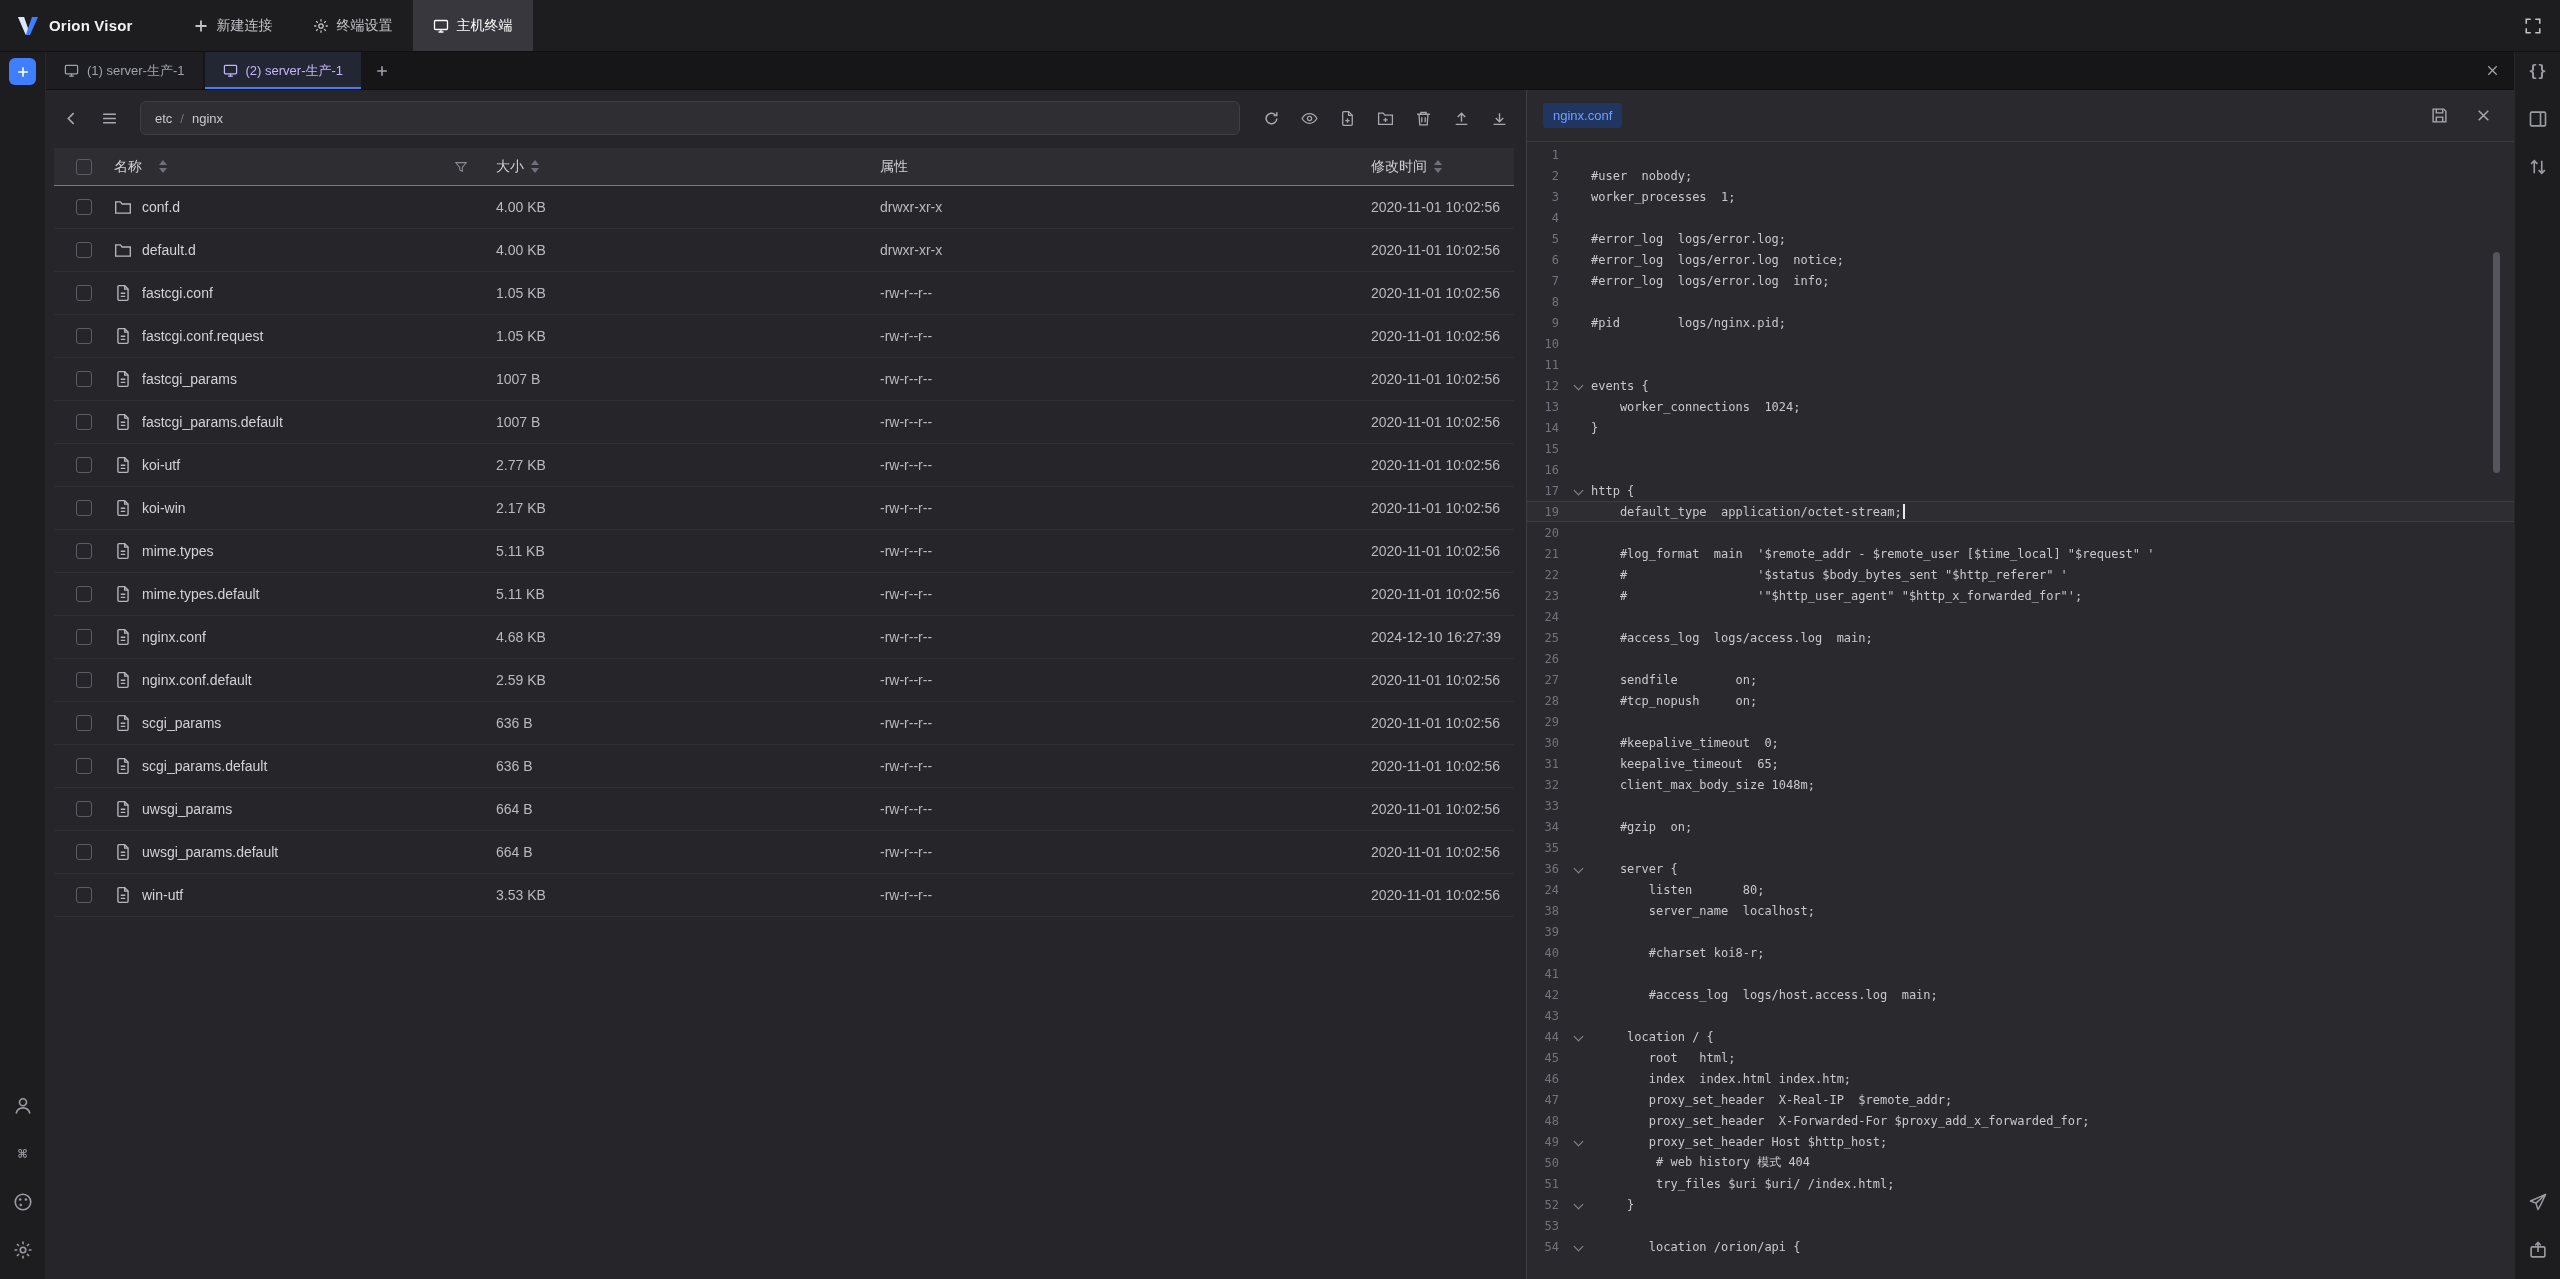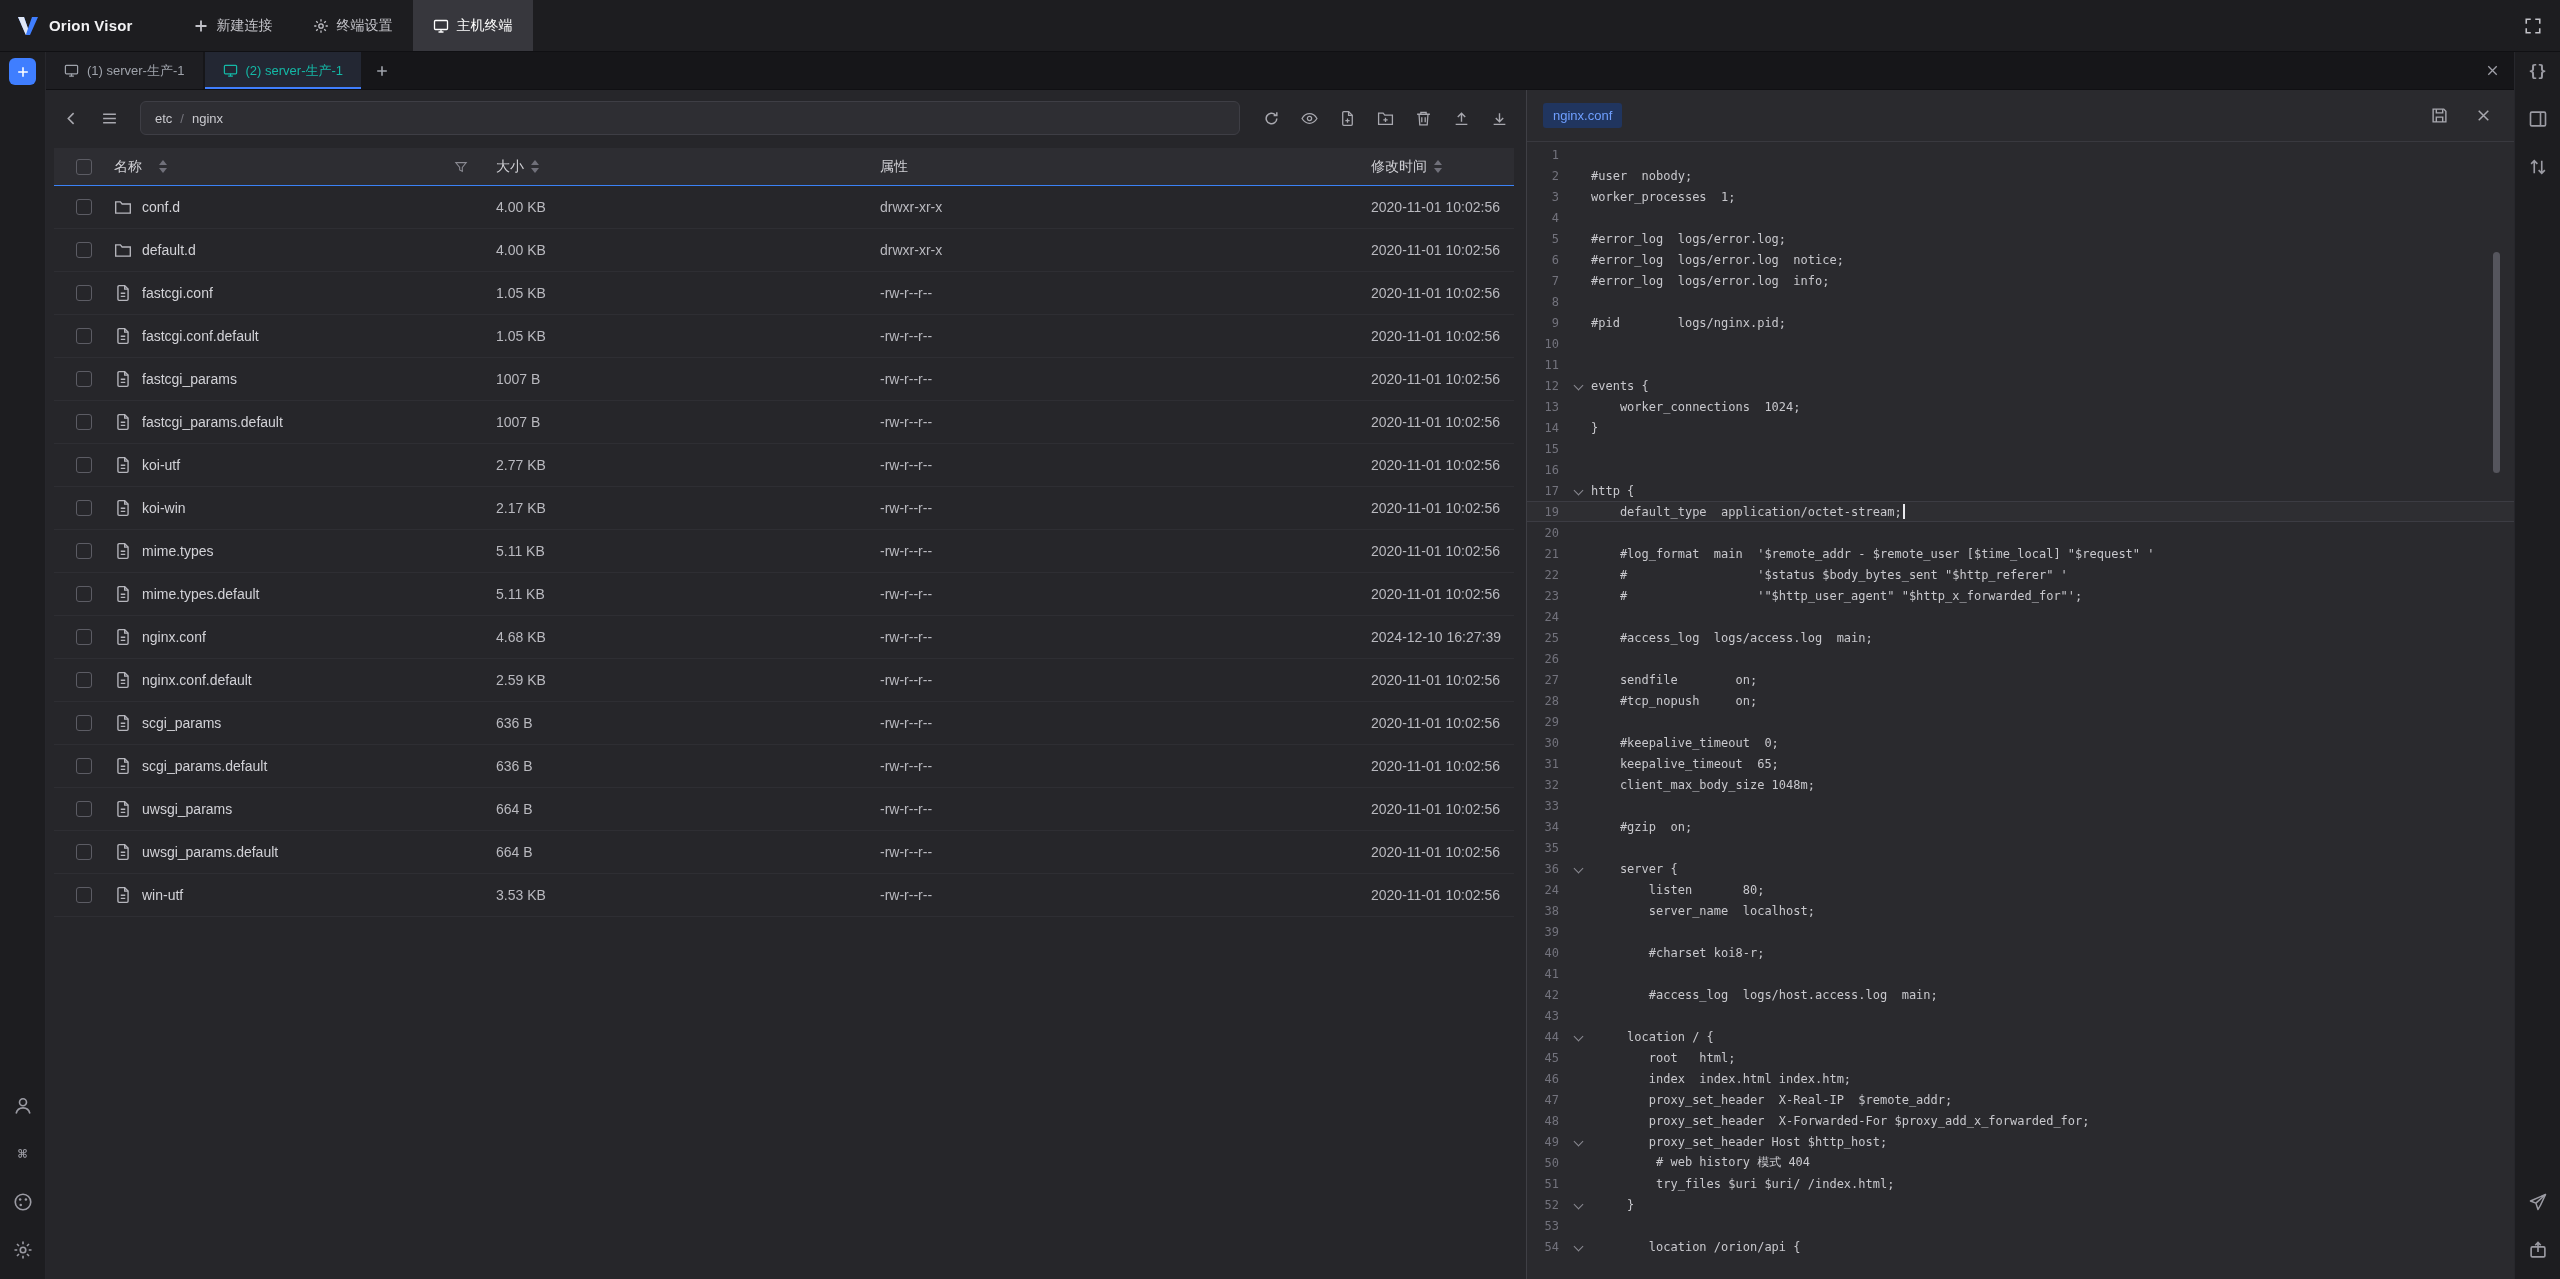--- a/index.html
+++ b/index.html
@@ -32,21 +32,21 @@
 .strip-top,.strip-bottom{display:flex;flex-direction:column;align-items:center;gap:26px}
 .strip-bottom{padding-bottom:18px}
 .sicon{width:22px;height:22px;color:#9b9ba3;display:flex;align-items:center;justify-content:center;cursor:pointer}
 .sicon .ic{width:20px;height:20px}
 .glyph{font-family:"DejaVu Sans Mono","Liberation Mono",monospace;font-size:15px;font-weight:bold;color:#9b9ba3}
 
 .center{flex:1;display:flex;flex-direction:column;min-width:0}
 .tabbar{height:38px;flex:0 0 38px;background:#161619;display:flex;align-items:stretch;border-bottom:1px solid #101013}
 .tab{display:flex;align-items:center;gap:8px;padding:0 18px;font-size:13px;color:#9fa3ab;background:#1e1e22;margin-right:2px;cursor:pointer}
 .tab .ic{width:15px;height:15px}
-.tab.active{background:#232733;color:#14b8a6;box-shadow:inset 0 -2px 0 #3f7eff}
+.tab.active{background:#232733;color:#c4b5fd;box-shadow:inset 0 -2px 0 #3f7eff}
 .newtab-btn{display:flex;align-items:center;padding:0 12px;color:#9fa3ab;cursor:pointer}
 .newtab-btn .ic{width:14px;height:14px}
 .tab-spacer{flex:1}
 .tabbar-close{display:flex;align-items:center;padding:0 14px;color:#a0a0a8;cursor:pointer}
 .tabbar-close .ic{width:15px;height:15px}
 
 .content{flex:1;display:flex;min-height:0}
 
 
 .file-panel{width:1481px;flex:0 0 1481px;background:#26262a;border-right:1px solid #3f3f45;display:flex;flex-direction:column}
@@ -427,21 +427,21 @@
 
   <div class="frow">
     <span class="c-check">
                     <span class="checkbox"></span>
                   </span>
     <span class="c-name">
 
       <svg class="ic ic-row">
                       <use href="#i-file"></use>
                     </svg>
-      <span class="fname">fastcgi.conf.default</span>
+      <span class="fname">fastcgi.conf.request</span>
     </span>
     <span class="c-size">1.05 KB</span>
     <span class="c-attr">-rw-r--r--</span>
     <span class="c-time">2020-11-01 10:02:56</span>
   </div>
 
   <div class="frow">
     <span class="c-check">
                     <span class="checkbox"></span>
                   </span>

